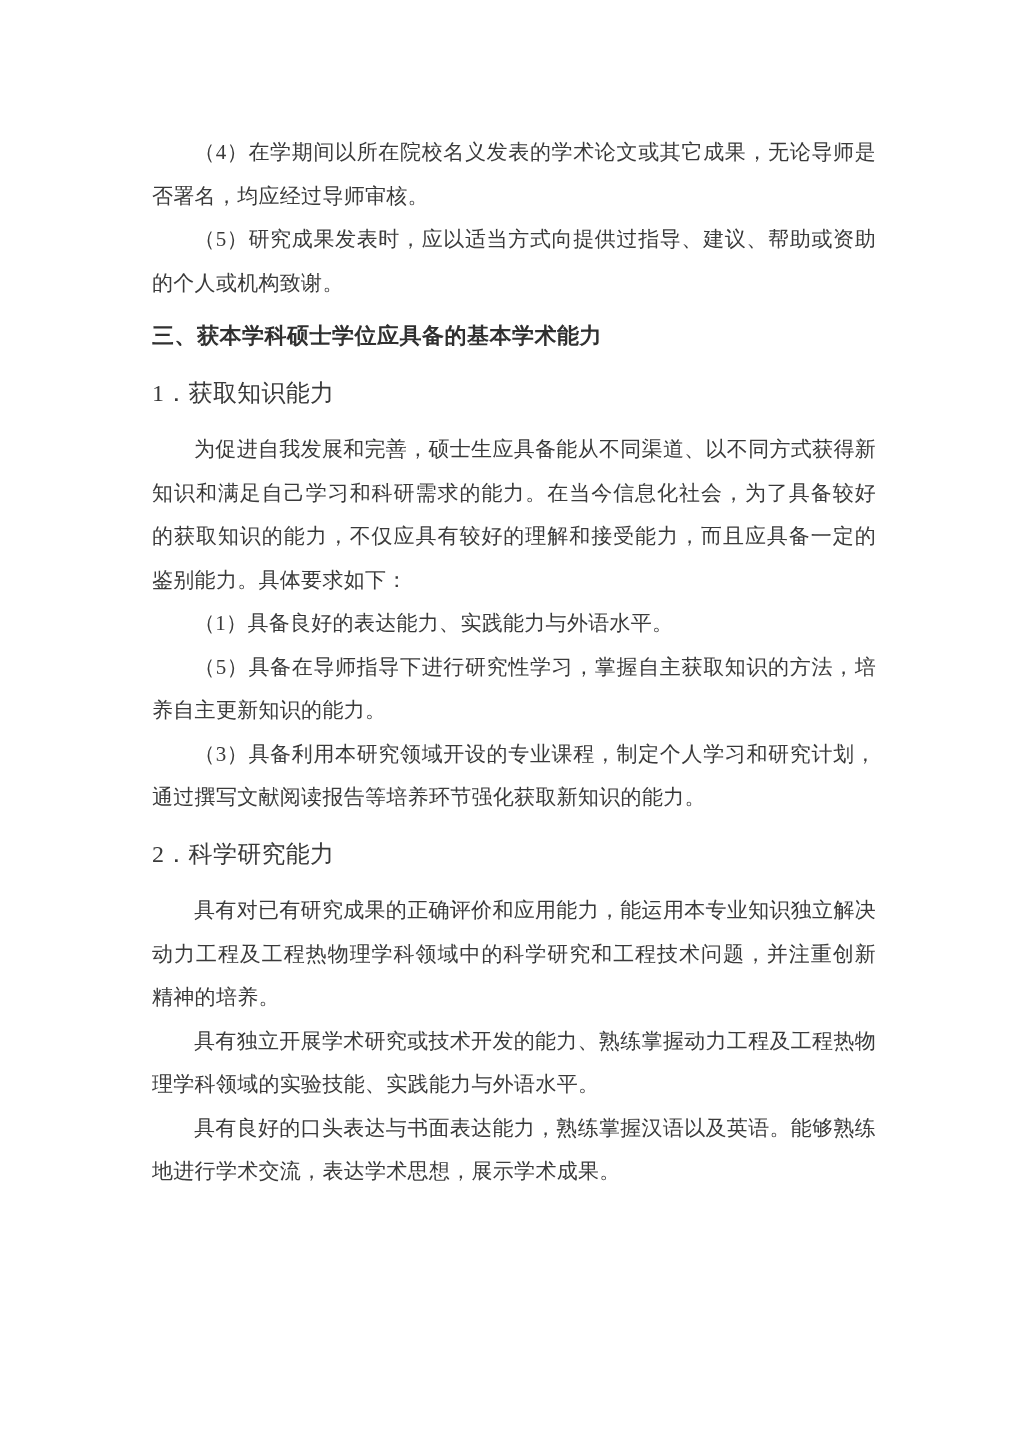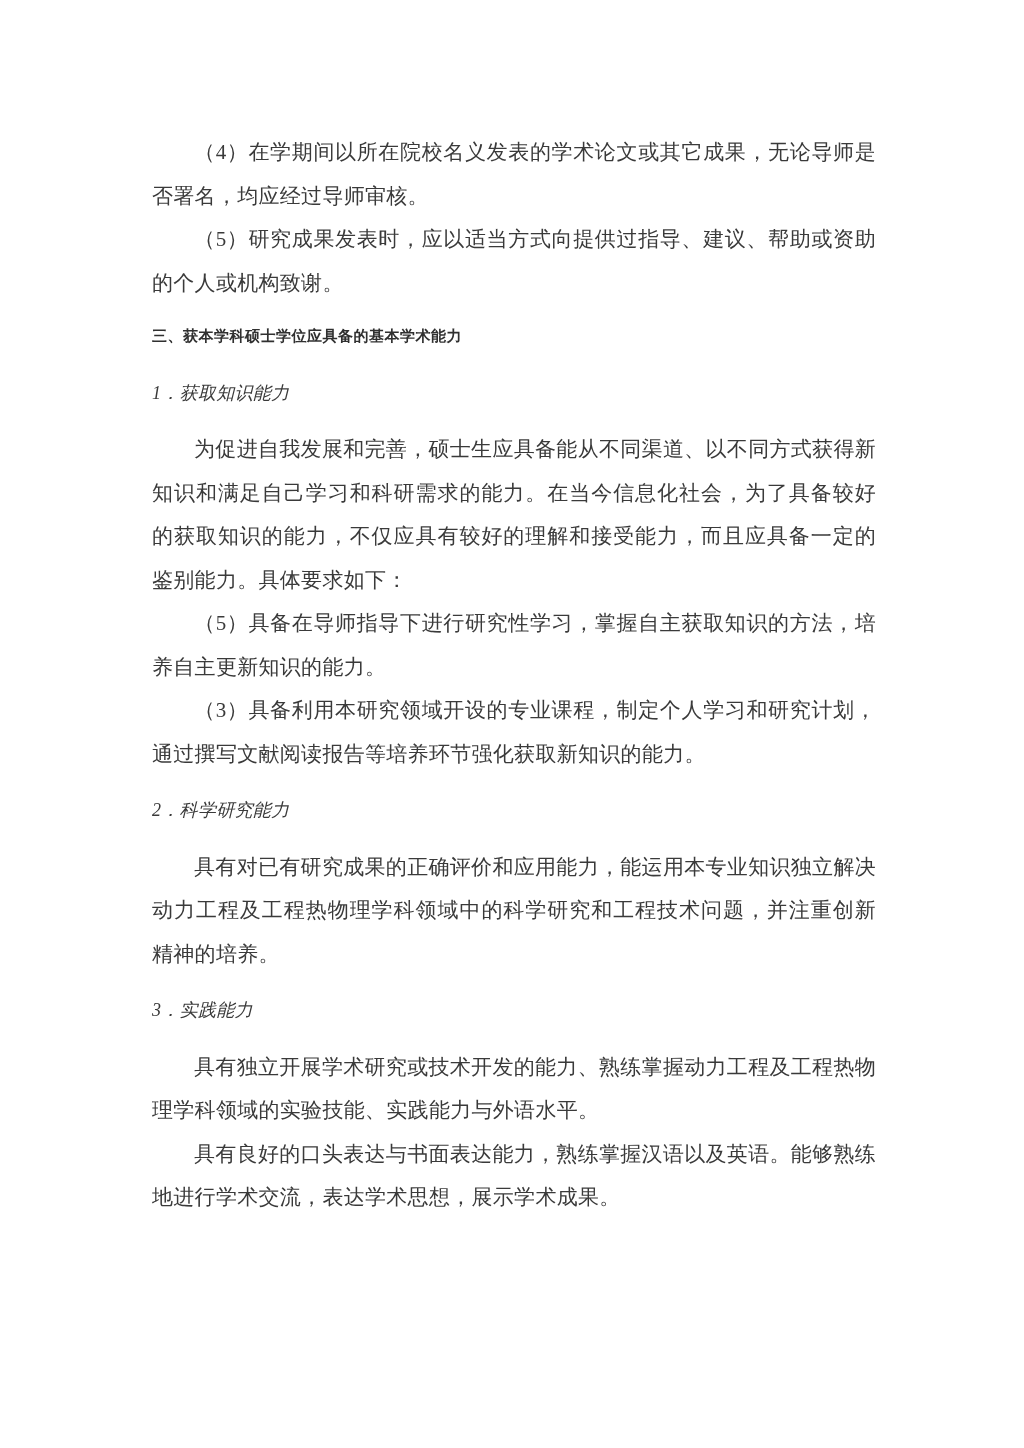--- a/index.html
+++ b/index.html
@@ -28,58 +28,57 @@
     text-align: justify;
     letter-spacing: 0.3px;
   }
   .indent {
     text-indent: 2em;
   }
   .heading {
     margin: 9px 0 14px 0;
     font-family: "Liberation Sans", "DejaVu Sans", sans-serif;
     font-weight: 700;
-    font-size: 15px;
+    font-size: 22px;
     line-height: 43.5px;
     color: #303030;
     letter-spacing: 0.5px;
   }
   .subheading {
     margin: 13px 0;
-    font-size: 18px;
+    font-size: 24px;
     font-weight: 400;
     line-height: 43.5px;
     letter-spacing: 0.3px;
-    font-style: italic;
   }
 </style>
 </head>
 <body>
 
 <main class="page">
 
   <p class="para indent">（4）在学期间以所在院校名义发表的学术论文或其它成果，无论导师是否署名，均应经过导师审核。</p>
 
   <p class="para indent">（5）研究成果发表时，应以适当方式向提供过指导、建议、帮助或资助的个人或机构致谢。</p>
 
   <h2 class="heading">三、获本学科硕士学位应具备的基本学术能力</h2>
 
   <h3 class="subheading">1．获取知识能力</h3>
 
   <p class="para indent">为促进自我发展和完善，硕士生应具备能从不同渠道、以不同方式获得新知识和满足自己学习和科研需求的能力。在当今信息化社会，为了具备较好的获取知识的能力，不仅应具有较好的理解和接受能力，而且应具备一定的鉴别能力。具体要求如下：</p>
 
+  <p class="para indent">（1）具备良好的表达能力、实践能力与外语水平。</p>
 
   <p class="para indent">（5）具备在导师指导下进行研究性学习，掌握自主获取知识的方法，培养自主更新知识的能力。</p>
 
   <p class="para indent">（3）具备利用本研究领域开设的专业课程，制定个人学习和研究计划，通过撰写文献阅读报告等培养环节强化获取新知识的能力。</p>
 
   <h3 class="subheading">2．科学研究能力</h3>
 
   <p class="para indent">具有对已有研究成果的正确评价和应用能力，能运用本专业知识独立解决动力工程及工程热物理学科领域中的科学研究和工程技术问题，并注重创新精神的培养。</p>
 
-  <h3 class="subheading">3．实践能力</h3>
 
   <p class="para indent">具有独立开展学术研究或技术开发的能力、熟练掌握动力工程及工程热物理学科领域的实验技能、实践能力与外语水平。</p>
 
 
   <p class="para indent">具有良好的口头表达与书面表达能力，熟练掌握汉语以及英语。能够熟练地进行学术交流，表达学术思想，展示学术成果。</p>
 
 </main>
 
 </body></html>

